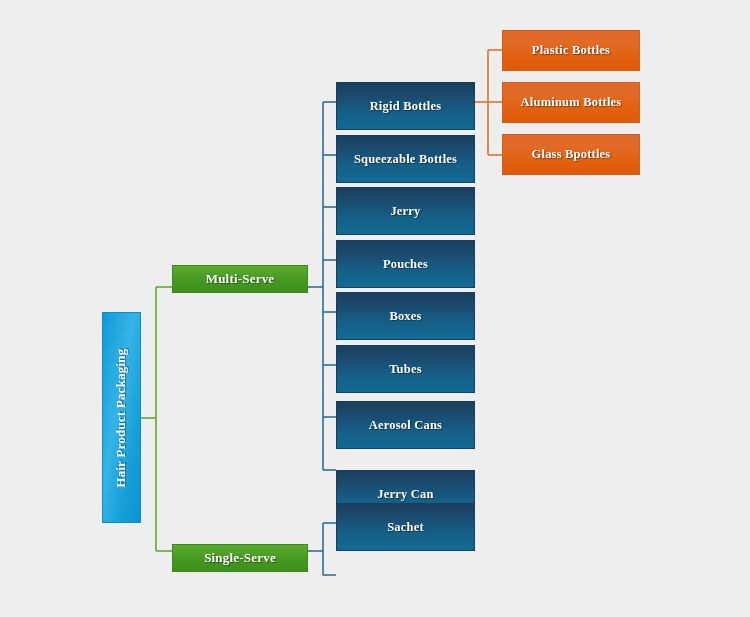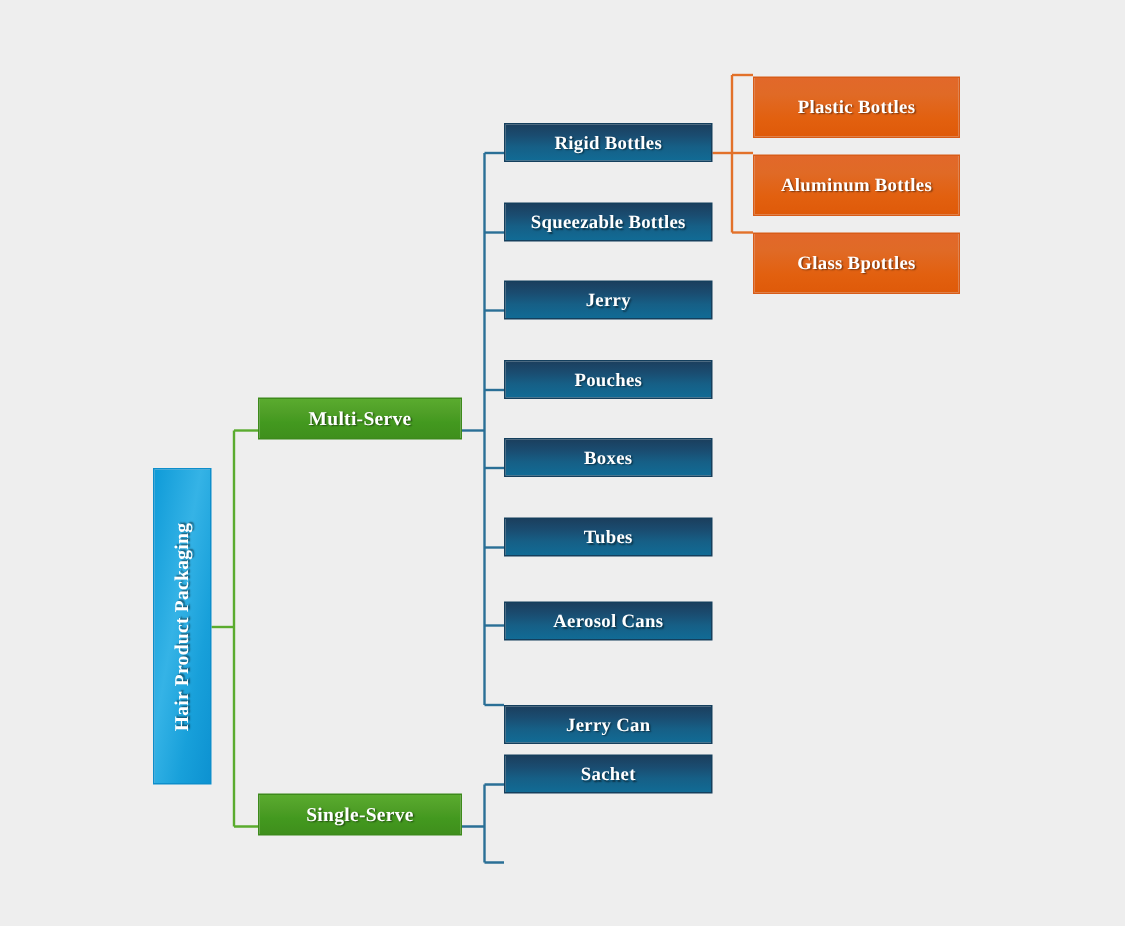--- a/index.html
+++ b/index.html
@@ -64,41 +64,40 @@
   
   .node-green {
     left: 172px;
     width: 136px;
     height: 28px;
     background: linear-gradient(180deg, #5aab2e 0%, #4f9f27 35%, #43991f 60%, #3f8f1c 100%);
     border: 1px solid #3d8a1b;
     font-size: 13px;
   }
   .node-green.multi   { top: 265px; }
-  .node-green.single  { top: 529px; }
+  .node-green.single  { top: 544px; }
 
   
   .node-blue {
     left: 336px;
     width: 139px;
-    height: 26px;
+    height: 48px;
     background: linear-gradient(180deg, #1b3f5e 0%, #1a4c70 30%, #165f86 62%, #116b95 100%);
     border: 1px solid #143f5d;
     font-size: 12.5px;
   }
 
   
   .node-orange {
     left: 502px;
     width: 138px;
     height: 41px;
     background: linear-gradient(180deg, #e2682a 0%, #e06a26 28%, #e2600f 70%, #df5a09 100%);
     border: 1px solid #d85c18;
     font-size: 12.5px;
-    margin-top: 21px;
   }
 
   .label { pointer-events: none; }
 </style>
 </head>
 <body>
 
 <div id="diagram">
 
   <svg id="connector-layer" viewBox="0 0 750 617" width="750" height="617" xmlns="http://www.w3.org/2000/svg">

